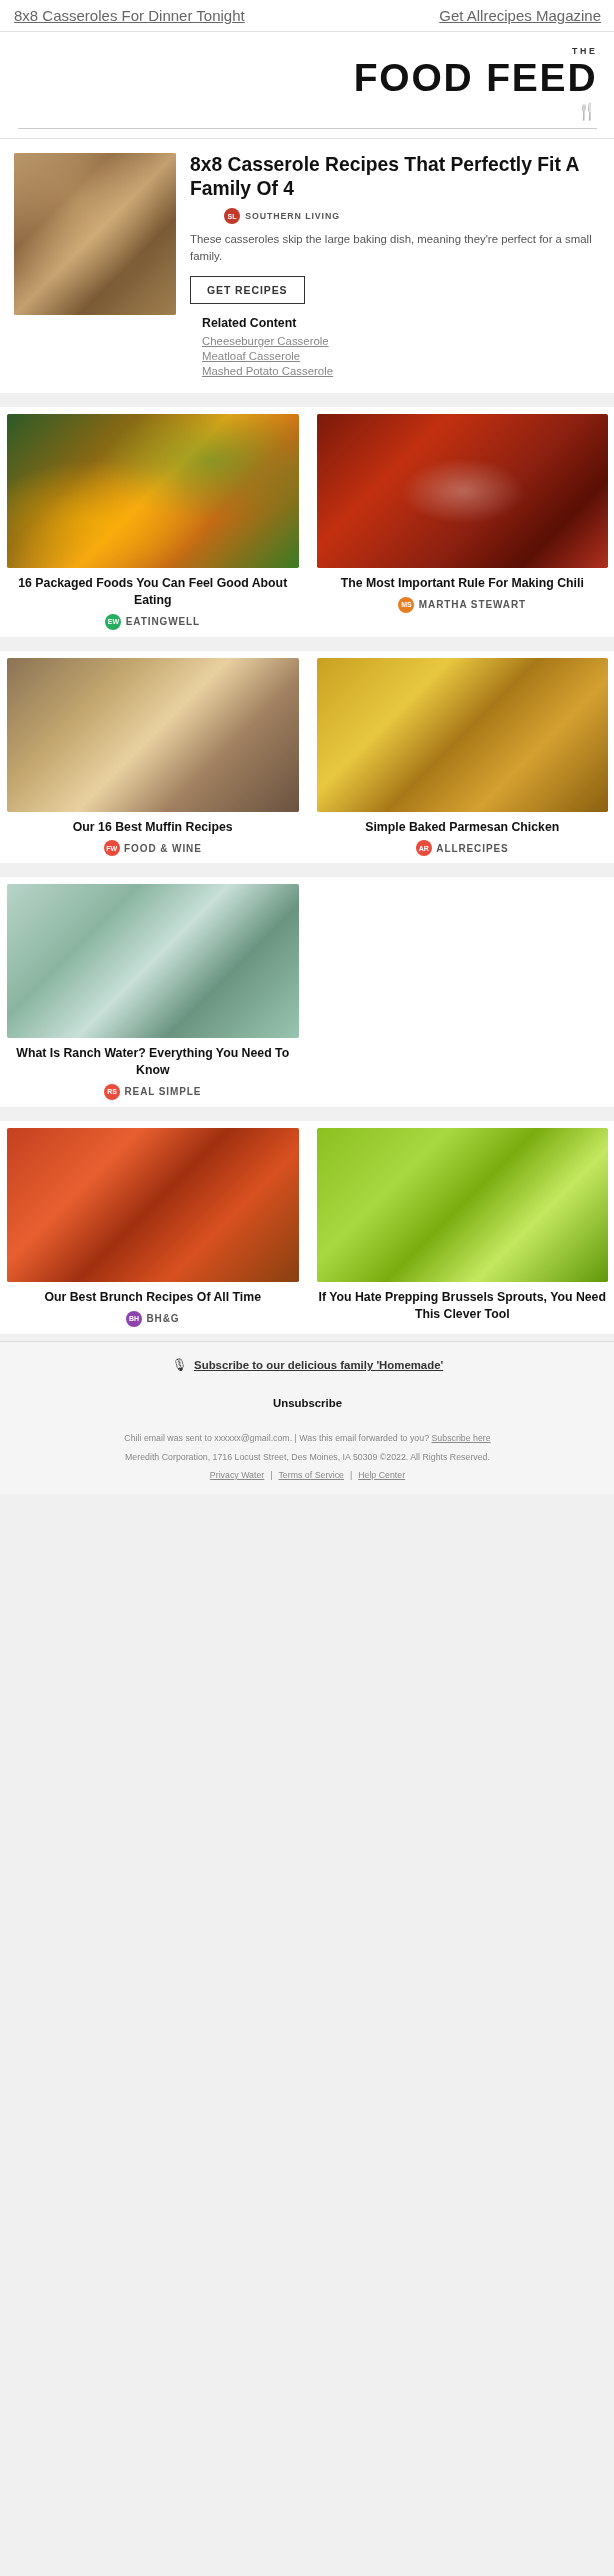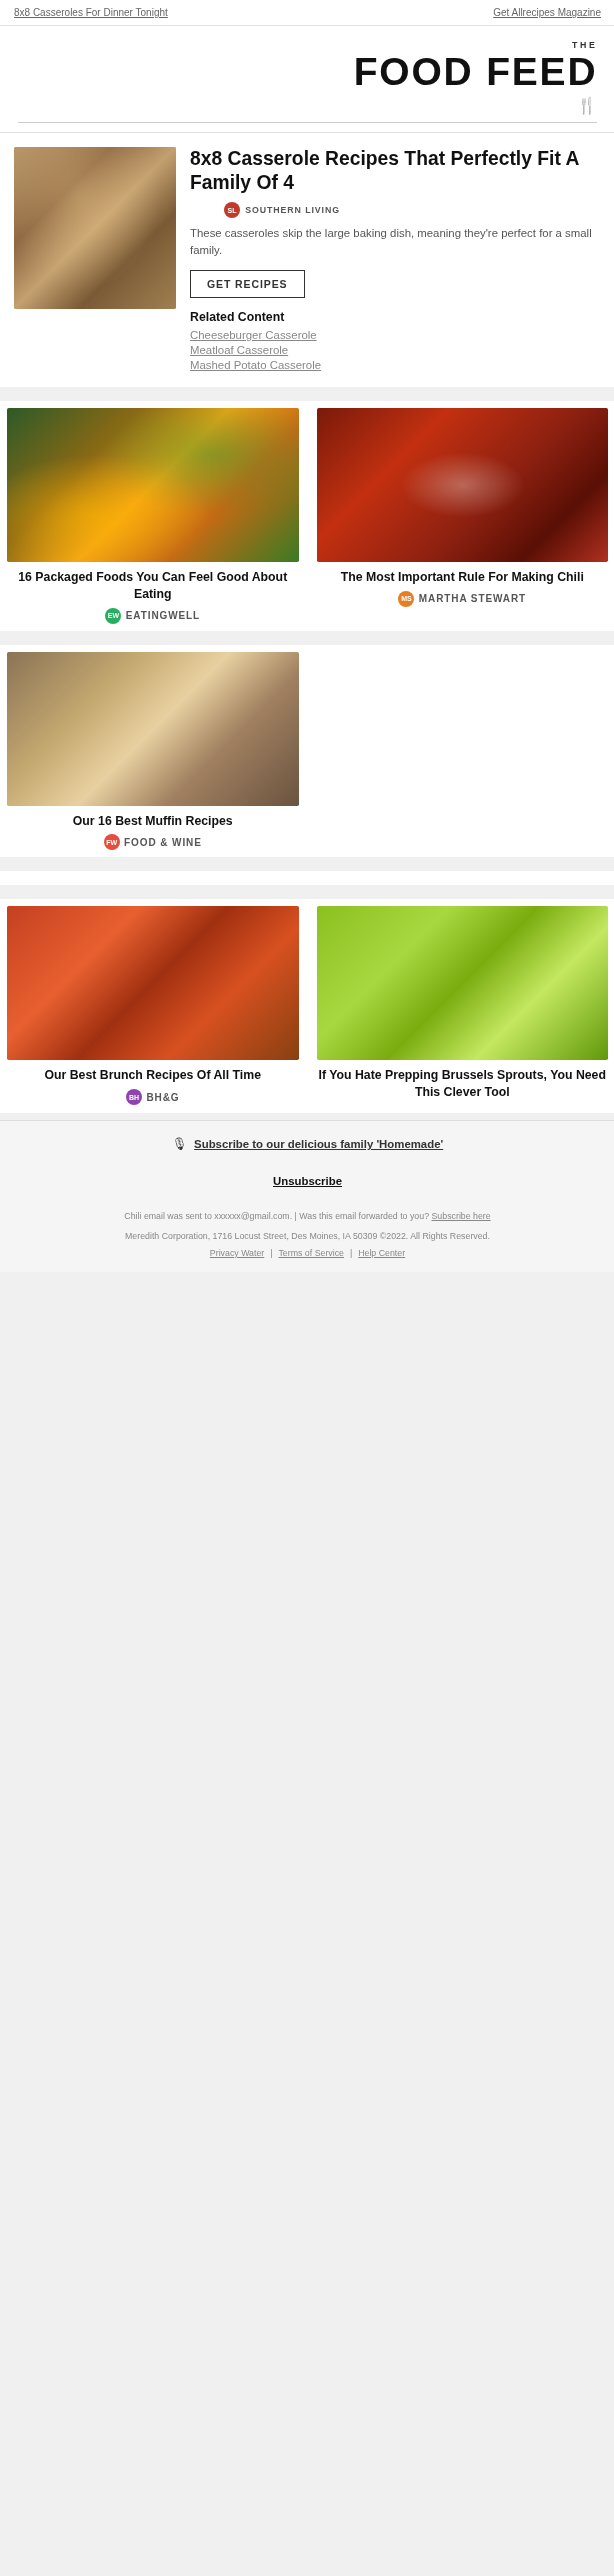--- a/index.html
+++ b/index.html
@@ -14,21 +14,21 @@
     
     .top-bar {
       background: #fff;
       display: flex;
       justify-content: space-between;
       align-items: center;
       padding: 7px 14px;
       border-bottom: 0.9px solid #e0e0e0;
     }
     .top-bar a {
-      font-size: 10px;
+      font-size: 15px;
       color: #666;
       text-decoration: underline;
       text-align: center;
     }
 
     
     .header {
       background: #fff;
       text-align: right;
       padding: 14px 17.6px 8.8px;
@@ -151,20 +151,21 @@
       padding: 7px 16px;
       font-size: 10.5px;
       font-weight: bold;
       color: #333;
       letter-spacing: 0.9px;
       cursor: pointer;
       background: #fff;
     }
     .related-content {
       margin-top: 12.3px;
+      margin-left: 12px;
     }
     .related-label {
       font-size: 12.3px;
       font-weight: bold;
       color: #111;
       margin-bottom: 5.3px;
     }
     .related-link {
       display: block;
       font-size: 11.4px;
@@ -247,21 +248,20 @@
       font-weight: bold;
     }
     .mic-icon {
       font-size: 12.3px;
       margin-right: 3.5px;
     }
     .unsubscribe-link {
       font-size: 11.4px;
       font-weight: bold;
       color: #111;
-      text-decoration: underline;
     }
     .footer-legal {
       background: #f5f5f5;
       padding: 8.8px 17.6px 14px;
       text-align: center;
     }
     .footer-small {
       font-size: 8.8px;
       color: #888;
       line-height: 1.6;
@@ -376,28 +376,48 @@
       <div class="grid-item-image img-muffin"></div>
       <div class="grid-item-title">Our 16 Best Muffin Recipes</div>
       <div class="grid-item-source">
         <div class="source-icon foodwine">
           <span>FW</span>
         </div>
         <span class="source-name">FOOD &amp; WINE</span>
       </div>
     </div>
 
+    <div class="grid-item">
+      <div class="grid-item-image img-chicken"></div>
+      <div class="grid-item-title">Simple Baked Parmesan Chicken</div>
+      <div class="grid-item-source">
+        <div class="source-icon allrecipes">
+          <span>AR</span>
+        </div>
+        <span class="source-name">ALLRECIPES</span>
+      </div>
+    </div>
   </div>
 </div>
 
 <div class="section-divider"></div>
 
 <div class="grid-section">
   <div class="grid-2">
 
+    <div class="grid-item">
+      <div class="grid-item-image img-ranch"></div>
+      <div class="grid-item-title">What Is Ranch Water? Everything You Need To Know</div>
+      <div class="grid-item-source">
+        <div class="source-icon realsimple">
+          <span>RS</span>
+        </div>
+        <span class="source-name">REAL SIMPLE</span>
+      </div>
+    </div>
 
   </div>
 </div>
 
 <div class="section-divider"></div>
 
 <div class="grid-section">
   <div class="grid-2">
 
     <div class="grid-item">

